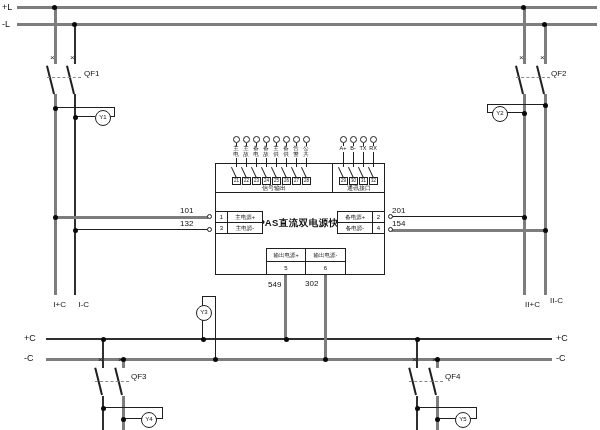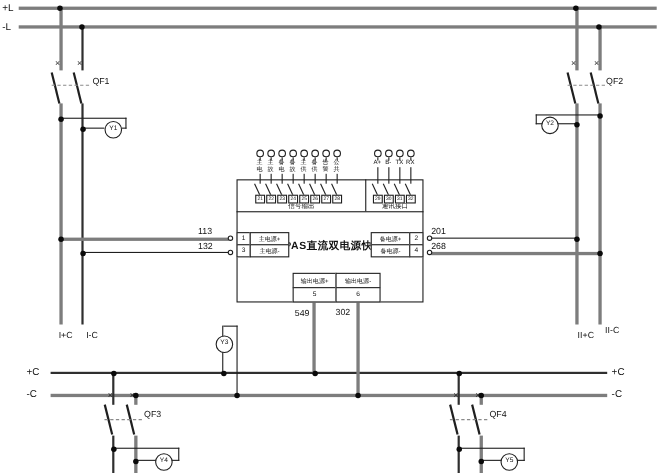--- a/index.html
+++ b/index.html
@@ -82,24 +82,24 @@
   <div class="dh" style="left:487px;top:104px;width:58px"></div>
   <div class="dv" style="left:487px;top:104px;height:9px"></div>
   <div class="dh" style="left:487px;top:112px;width:6px"></div>
   <div class="dh" style="left:506px;top:112px;width:18px"></div>
   <div class="ind" style="left:492px;top:106px">Y2</div>
 
   <div class="gh" style="left:55px;top:216px;width:153px"></div>
   <div class="dh" style="left:75px;top:229px;width:133px"></div>
   <div class="dh" style="left:392px;top:216px;width:132px"></div>
   <div class="gh" style="left:392px;top:229px;width:153px"></div>
-  <span class="sm" style="left:180px;top:206px">113</span>
+  <span class="sm" style="left:180px;top:206px">101</span>
   <span class="sm" style="left:180px;top:219px">132</span>
   <span class="sm" style="left:392px;top:206px">201</span>
-  <span class="sm" style="left:392px;top:219px">268</span>
+  <span class="sm" style="left:392px;top:219px">154</span>
   <i class="oc" style="left:207px;top:214px"></i>
   <i class="oc" style="left:207px;top:227px"></i>
   <i class="oc" style="left:388px;top:214px"></i>
   <i class="oc" style="left:388px;top:227px"></i>
 
   <span class="sm ctr" style="left:38px;top:300px;width:28px">I+C</span>
   <span class="sm ctr" style="left:61px;top:300px;width:28px">I-C</span>
   <span class="sm ctr" style="left:506px;top:300px;width:34px">II+C</span>
   <span class="sm ctr" style="left:529px;top:296px;width:34px">II-C</span>
 

